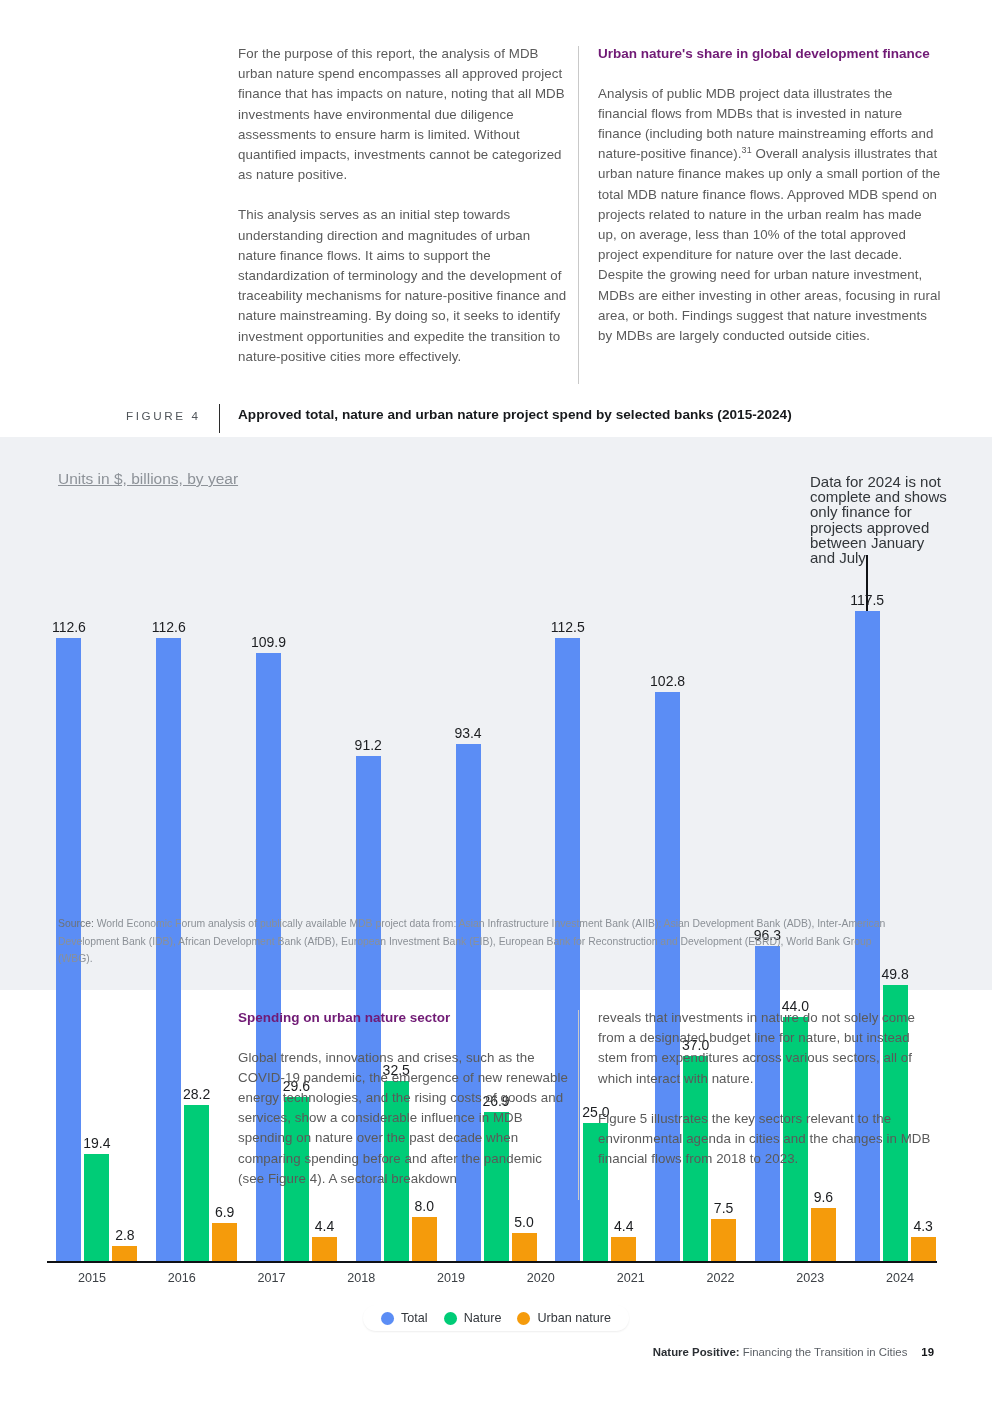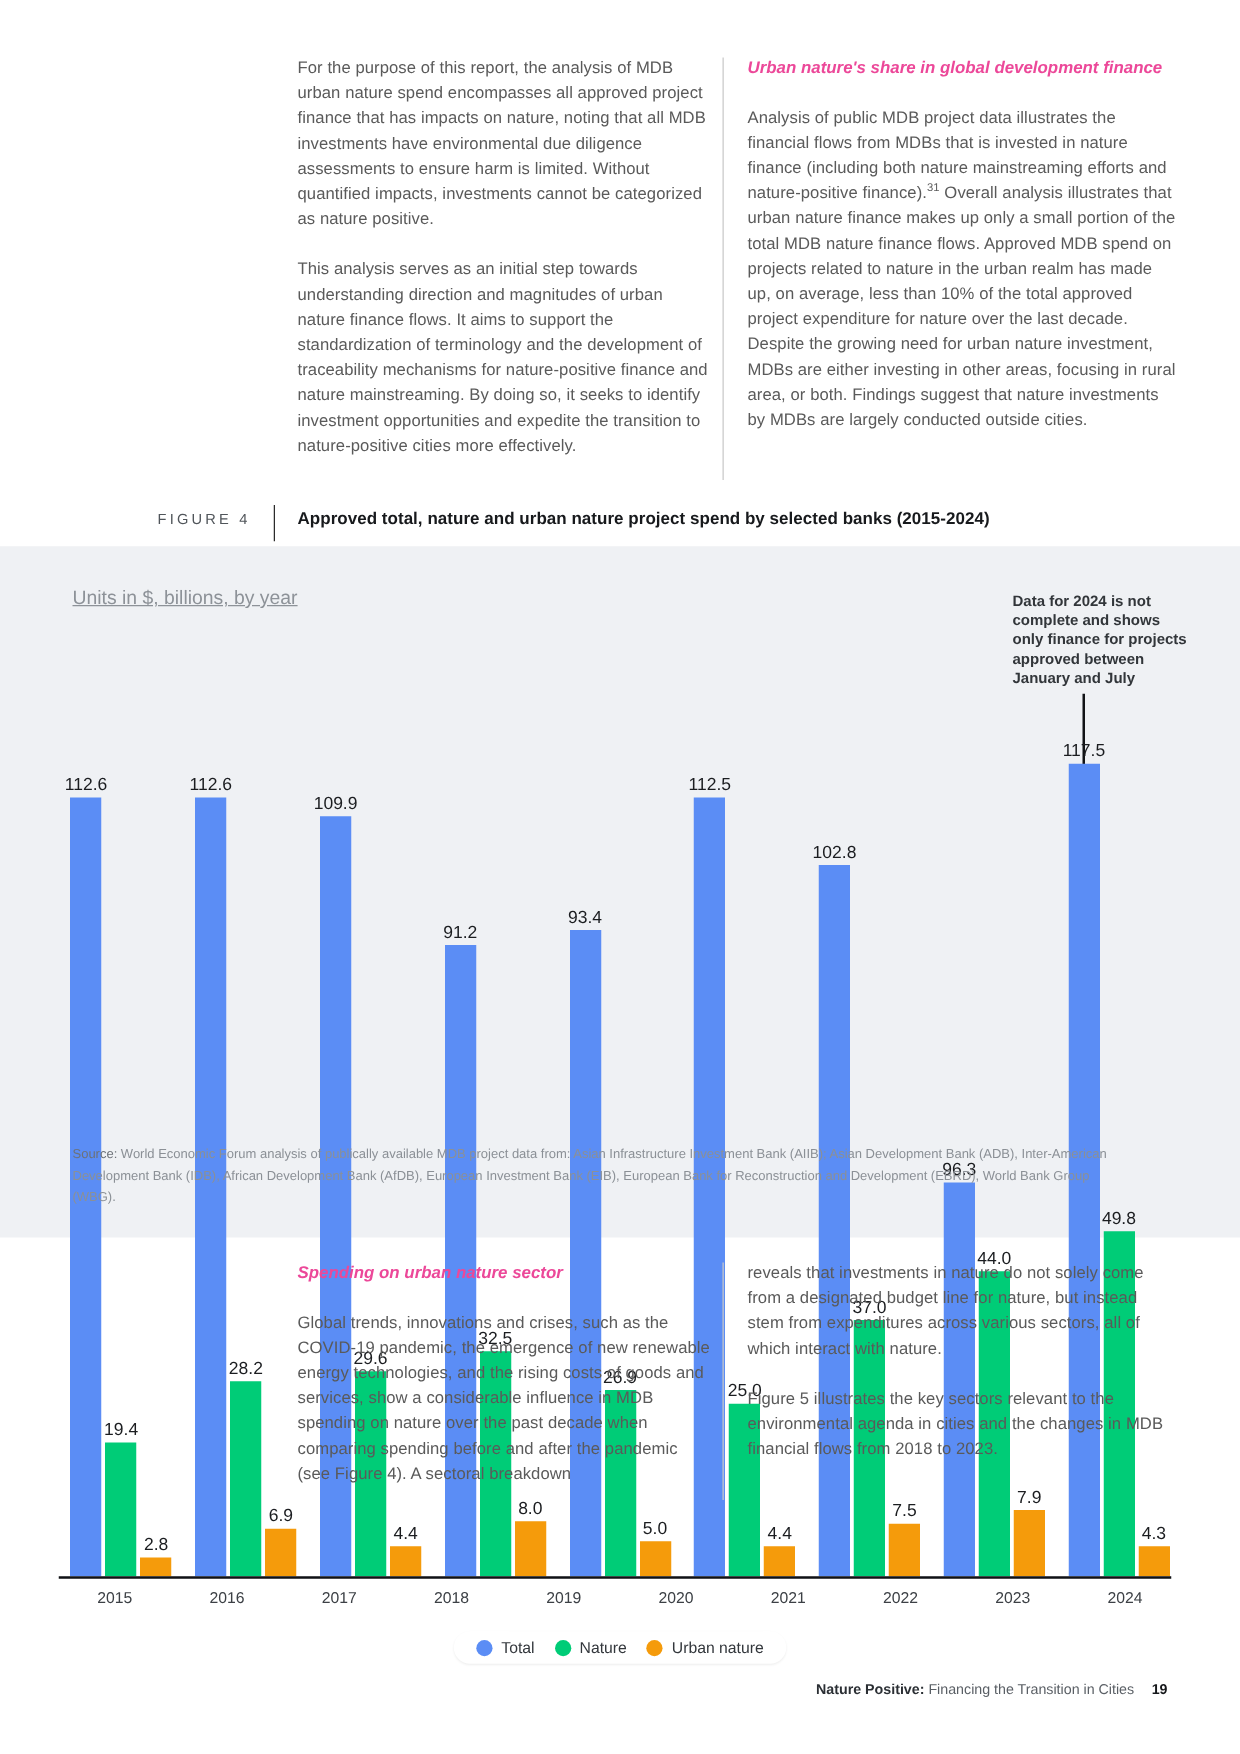--- a/index.html
+++ b/index.html
@@ -49,22 +49,21 @@
     font-size: 13.3px;
     line-height: 20.2px;
     color: #5a5a5a;
     letter-spacing: 0.005em;
   }
   h3.subhead {
     margin: 0 0 20px 0;
     font-size: 13.5px;
     line-height: 19.5px;
     font-weight: bold;
-    color: #ec4899;
-    font-style: italic;
+    color: #701a75;
   }
   sup { font-size: 9px; vertical-align: super; line-height: 0; }
 
   
   .fig-bar {
     position: absolute;
     left: 0;
     top: 404px;
     width: 992px;
     height: 30px;
@@ -110,24 +109,23 @@
     top: 33px;
     font-size: 15.5px;
     color: #8d9298;
     text-decoration: underline;
   }
   .annot {
     position: absolute;
     left: 810px;
     top: 37px;
     width: 140px;
-    font-size: 12px;
+    font-size: 15px;
     line-height: 15.2px;
     color: #32363a;
-    font-weight: bold;
   }
   .annot-line {
     position: absolute;
     left: 866px;
     top: 118px;
     width: 1.5px;
     height: 130px;
     background: #111316;
   }
   .annot-dot {
@@ -414,21 +412,21 @@
       <div class="group">
         <div class="bar-wrap">
           <div class="bar-val">96.3</div>
           <div class="bar total" style="height: 314.998px; background: rgb(91, 141, 245);"></div>
         </div>
         <div class="bar-wrap">
           <div class="bar-val">44.0</div>
           <div class="bar nature" style="height: 243.584px; background: rgb(0, 204, 119);"></div>
         </div>
         <div class="bar-wrap">
-          <div class="bar-val">7.9</div>
+          <div class="bar-val">9.6</div>
           <div class="bar urban" style="height: 53.1456px; background: rgb(245, 155, 11);"></div>
         </div>
       </div>
       <div class="group">
         <div class="bar-wrap">
           <div class="bar-val">117.5</div>
           <div class="bar total" style="height: 650.48px; background: rgb(91, 141, 245);"></div>
         </div>
         <div class="bar-wrap">
           <div class="bar-val">49.8</div>

